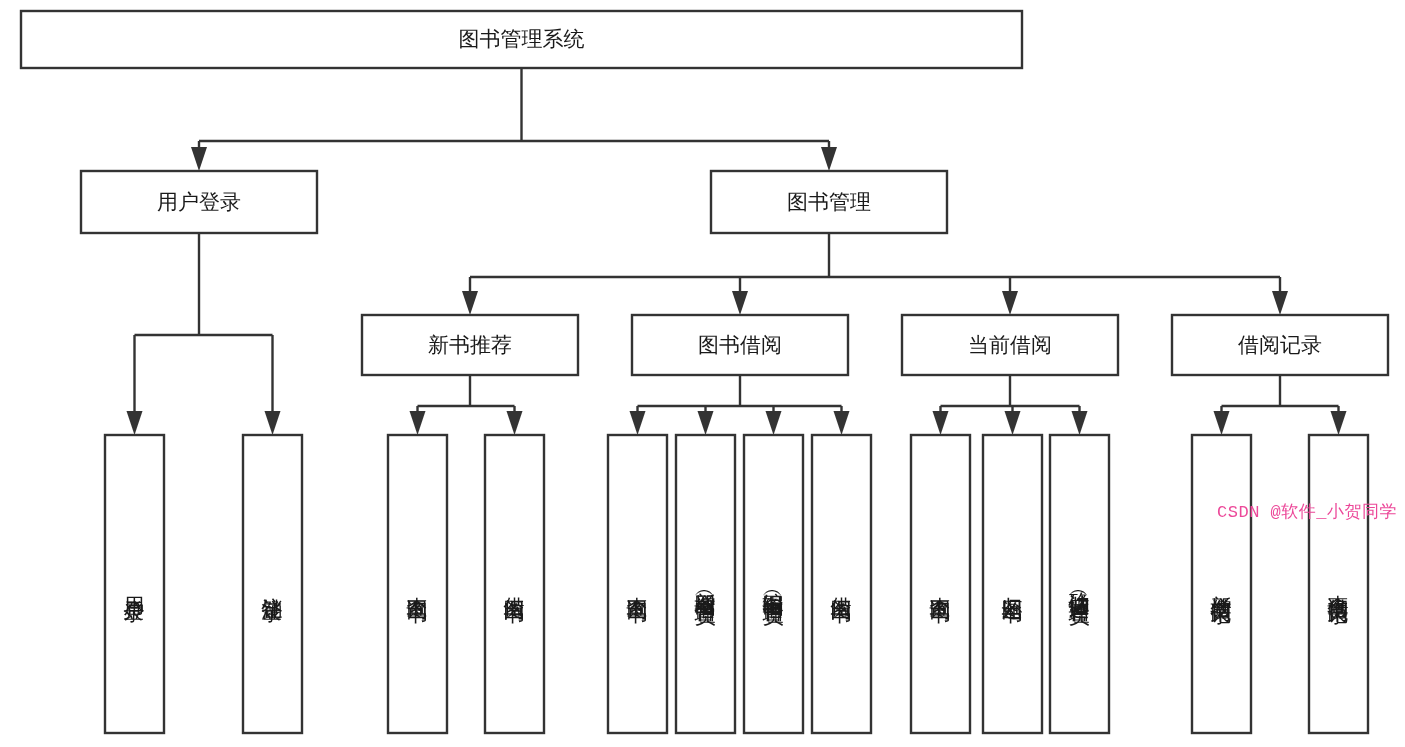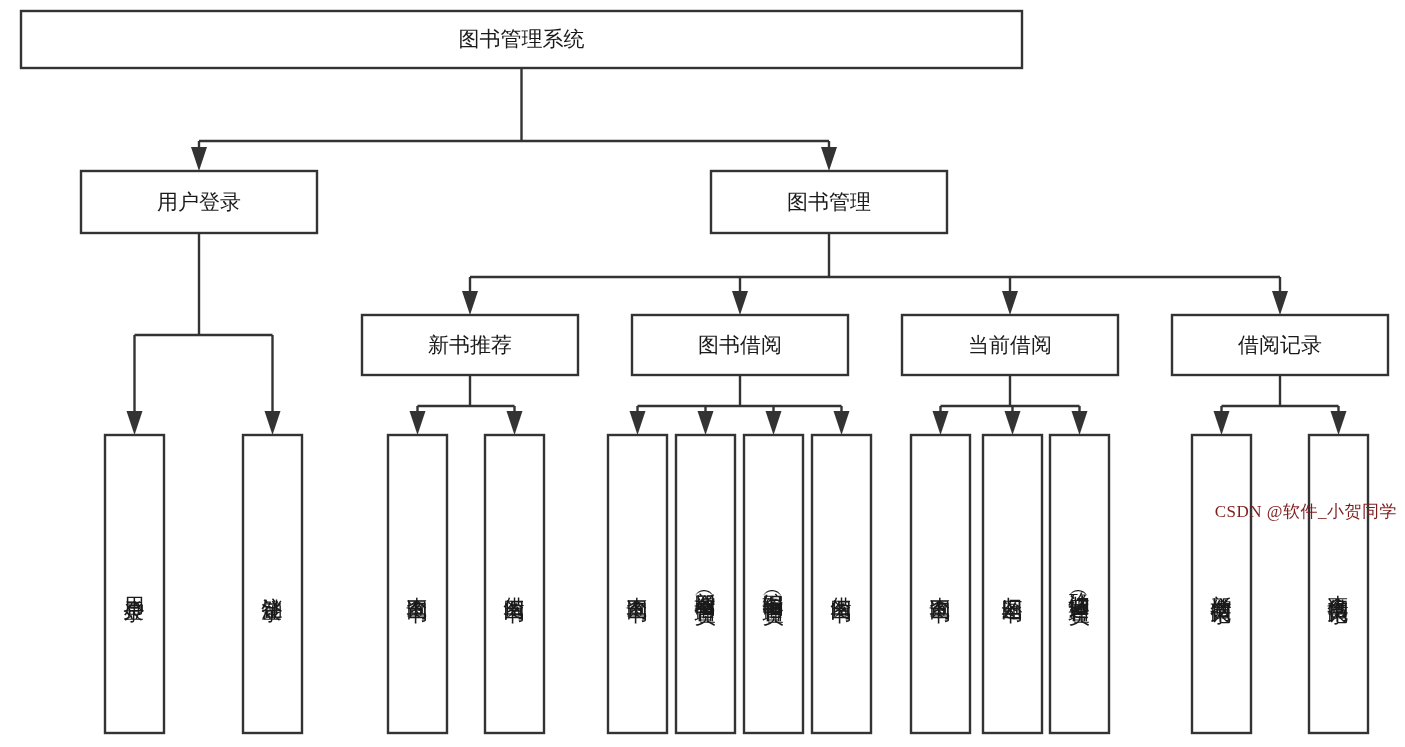--- a/index.html
+++ b/index.html
@@ -61,23 +61,23 @@
     align-items: center;
     justify-content: center;
     text-align: center;
     white-space: nowrap;
     pointer-events: none;
   }
   .watermark {
     position: absolute;
     right: 8px;
     bottom: 6px;
-    font-family: Liberation Serif, serif;
+    font-family: Liberation Mono, monospace;
     font-size: 17px;
-    color: #7f1d1d;
+    color: #ec4899;
     white-space: nowrap;
     letter-spacing: 0.5px;
   }
 </style>
 </head>
 <body>
 
 <div id="diagram-root">
 
   <svg class="diagram-svg" viewBox="0 0 1405 747">

